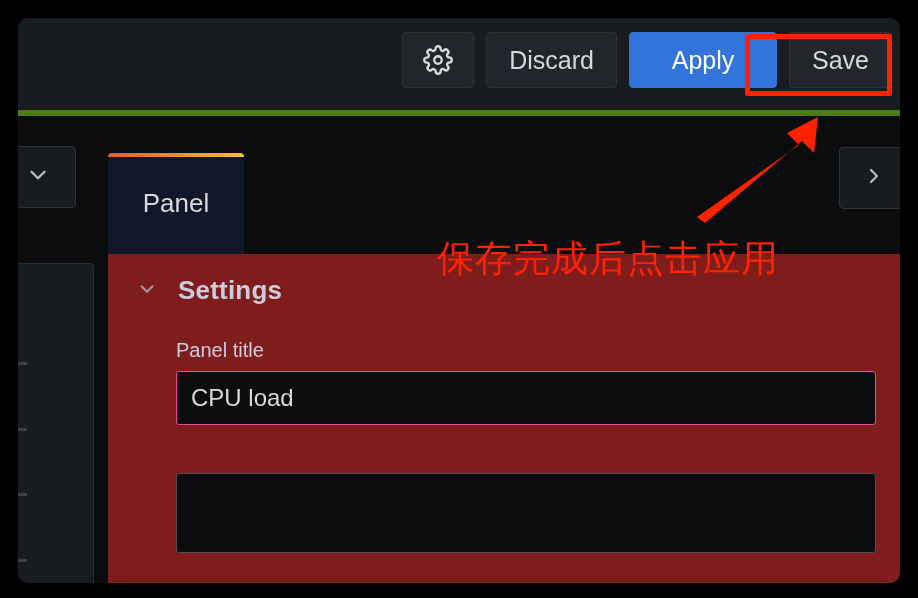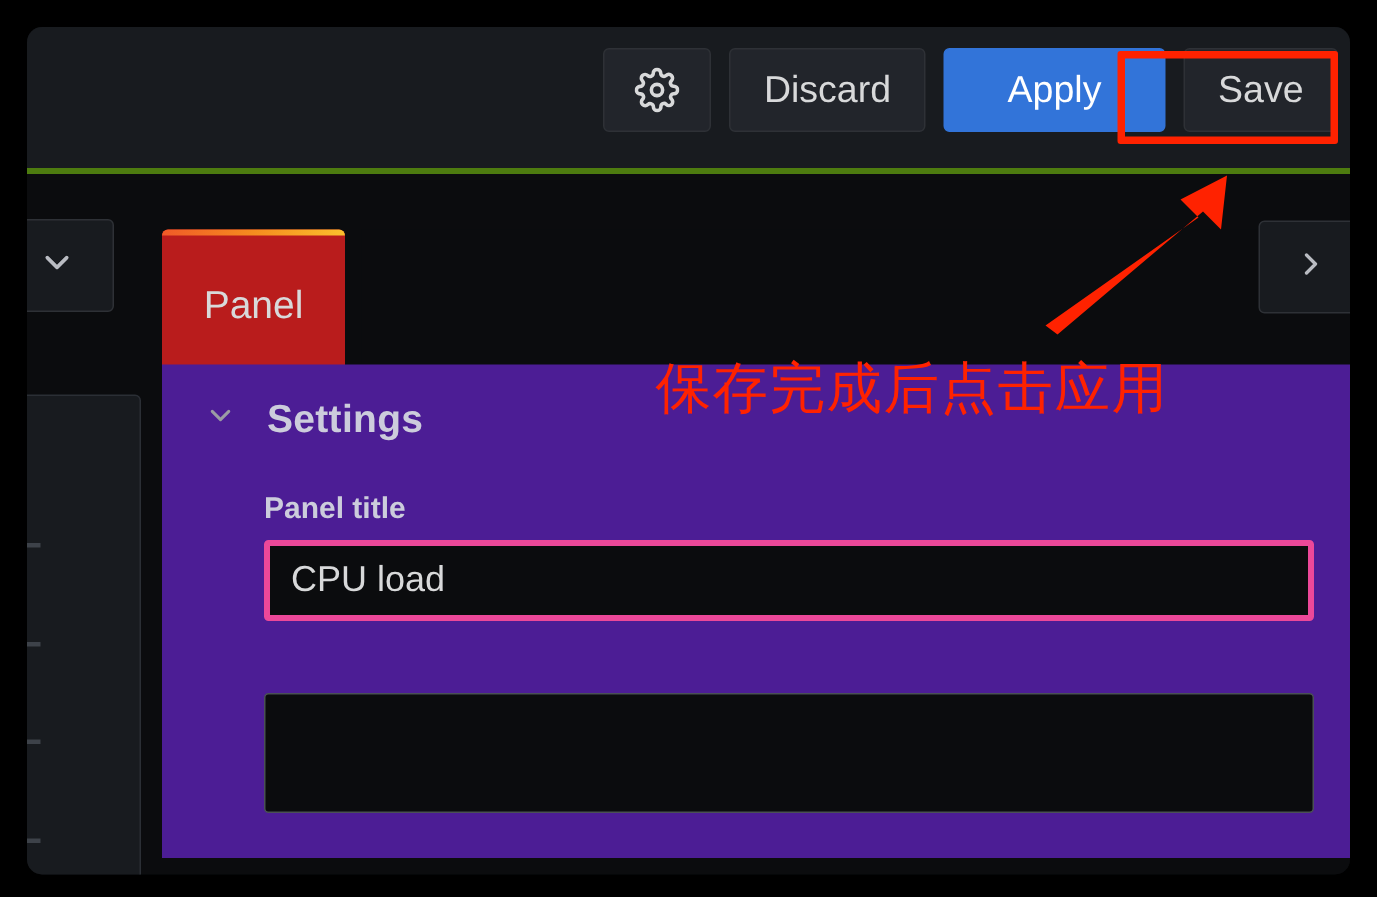--- a/index.html
+++ b/index.html
@@ -27,21 +27,21 @@
   }
 
   
   .toolbar {
     position: absolute;
     left: 0;
     top: 0;
     width: 882px;
     height: 98px;
     background: #181b1f;
-    border-bottom: 4px solid #4d7c0f;
+    border-bottom: 6px solid #4d7c0f;
   }
 
   .toolbar-actions {
     position: absolute;
     right: 8px;
     top: 14px;
     display: flex;
     align-items: center;
     gap: 12px;
   }
@@ -158,23 +158,23 @@
     top: 0;
     width: 792px;
     height: 137px;
     background: #0b0c0e;
   }
 
   .tab {
     position: absolute;
     left: 0;
     top: 36px;
-    width: 122px;
+    width: 136px;
     height: 101px;
-    background: #b91c1c;
+    background: #0f172a;
     border-radius: 4px 4px 0 0;
     display: flex;
     align-items: center;
     justify-content: center;
     cursor: pointer;
   }
 
   .tab::before {
     content: "";
     position: absolute;
@@ -196,24 +196,24 @@
     left: 133px;
     top: 36px;
     right: 0;
     height: 101px;
     background: #0b0c0e;
   }
 
   .pane-content {
     position: absolute;
     left: 0;
-    top: 126px;
+    top: 137px;
     width: 792px;
     height: 329px;
-    background: #4c1d95;
+    background: #7f1d1d;
     padding: 0;
   }
 
   .section-header {
     position: absolute;
     left: 28px;
     top: 21px;
     display: flex;
     align-items: center;
     gap: 20px;
@@ -228,39 +228,39 @@
   }
 
   .field {
     position: absolute;
     left: 68px;
     width: 700px;
   }
 
   .field-label {
     font-size: 20px;
-    font-weight: bold;
+    font-weight: normal;
     color: #ccccdc;
     display: block;
     margin-bottom: 9px;
   }
 
   .field-desc {
     font-size: 20px;
     color: #9b9ca4;
     display: block;
     margin-top: -2px;
     margin-bottom: 10px;
   }
 
   .text-input {
     width: 700px;
     height: 54px;
     background: #0b0c0e;
-    border: 4px solid #ec4899;
+    border: 1px solid #ec4899;
     border-radius: 3px;
     color: #d8d9da;
     font-size: 24px;
     font-family: "Liberation Sans", sans-serif;
     padding: 0 14px;
     outline: none;
   }
 
   .textarea-input {
     width: 700px;

